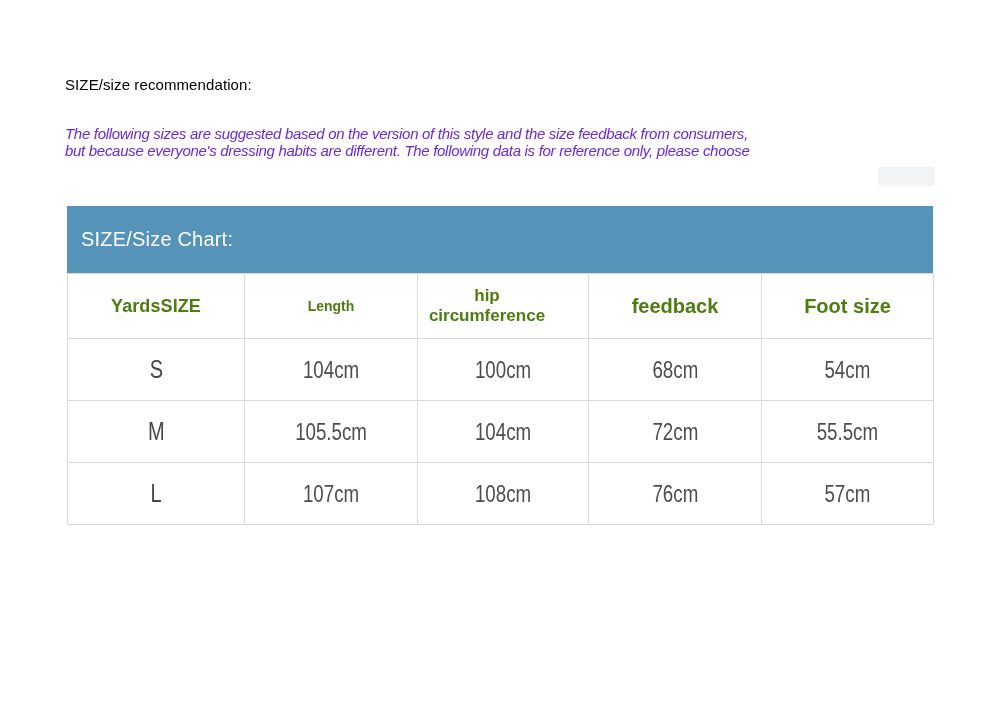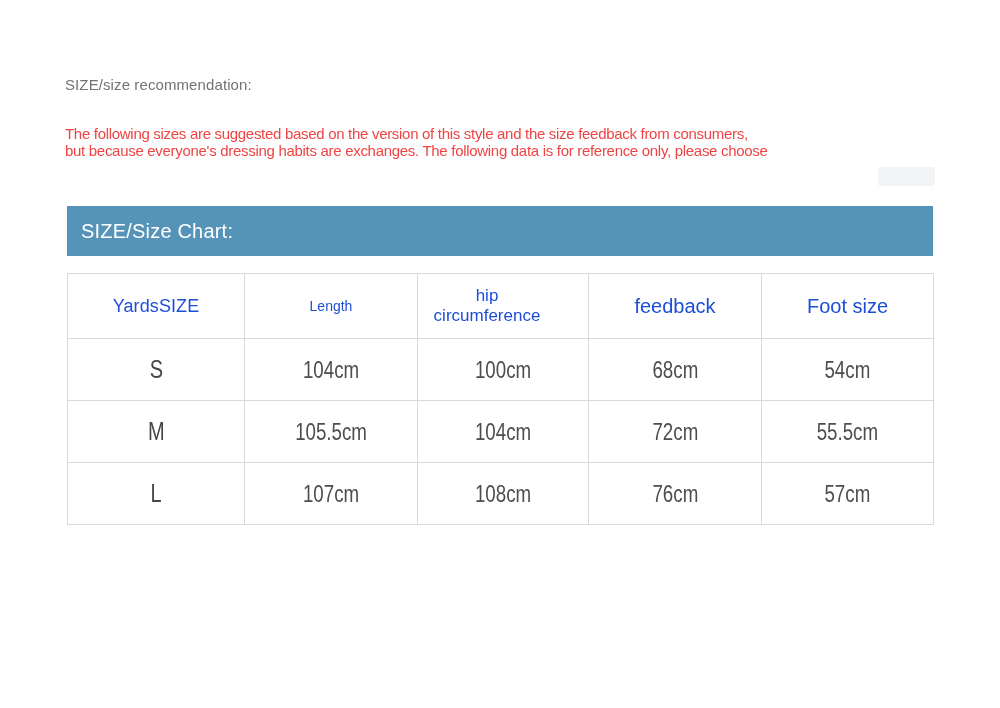--- a/index.html
+++ b/index.html
@@ -13,48 +13,49 @@
     width: 1000px;
     height: 708px;
     background: #ffffff;
     overflow: hidden;
   }
   .heading {
     position: absolute;
     left: 65px;
     top: 76px;
     font-size: 15px;
-    color: #737373;
+    color: #000000;
     letter-spacing: 0.1px;
   }
   .desc {
     position: absolute;
     left: 65px;
     top: 125px;
     font-size: 15px;
     line-height: 17.4px;
-    color: #ef4444;
+    color: #6d28d9;
     letter-spacing: -0.3px;
     white-space: nowrap;
+    font-style: italic;
   }
   .ghost {
     position: absolute;
     left: 878px;
     top: 167px;
     width: 57px;
     height: 19px;
     background: #f1f3f4;
     border-radius: 3px;
   }
   .chart-header {
     position: absolute;
     left: 67px;
     top: 206px;
     width: 866px;
-    height: 50px;
+    height: 67px;
     box-sizing: border-box;
     background: #5593b9;
     color: #ffffff;
     font-size: 20px;
     letter-spacing: 0.2px;
     display: flex;
     align-items: center;
     padding-left: 14px;
   }
   table.size-table {
@@ -68,21 +69,21 @@
   }
   table.size-table th,
   table.size-table td {
     border: 1px solid #d9d9d9;
     padding: 0;
     background: #ffffff;
     vertical-align: middle;
   }
   table.size-table thead tr { height: 65px; }
   table.size-table tbody tr { height: 62px; }
-  th { font-weight: 400; color: #1d4ed8; text-align: center; }
+  th { font-weight: 700; color: #4d7c0f; text-align: center; }
   .th-size  { font-size: 18px; letter-spacing: 0.1px; }
   .th-length{ font-size: 14px; }
   .th-hip   { font-size: 17px; text-align: center; }
   .hip-wrap { width: 120px; line-height: 1.18; padding-left: 9px; }
   .th-waist { font-size: 20px; }
   .th-foot  { font-size: 20px; }
   td { text-align: center; }
   .sz {
     display: inline-block;
     font-size: 25px;
@@ -100,21 +101,21 @@
 </style>
 </head>
 <body>
 
 <div class="canvas">
 
   <div class="heading">SIZE/size recommendation:</div>
 
   <div class="desc">
     <div>The following sizes are suggested based on the version of this style and the size feedback from consumers,</div>
-    <div>but because everyone's dressing habits are exchanges. The following data is for reference only, please choose</div>
+    <div>but because everyone's dressing habits are different. The following data is for reference only, please choose</div>
   </div>
 
   <div class="ghost"></div>
 
   <div class="chart-header">
     <span>SIZE/Size Chart:</span>
   </div>
 
   <table class="size-table">
     <colgroup>

